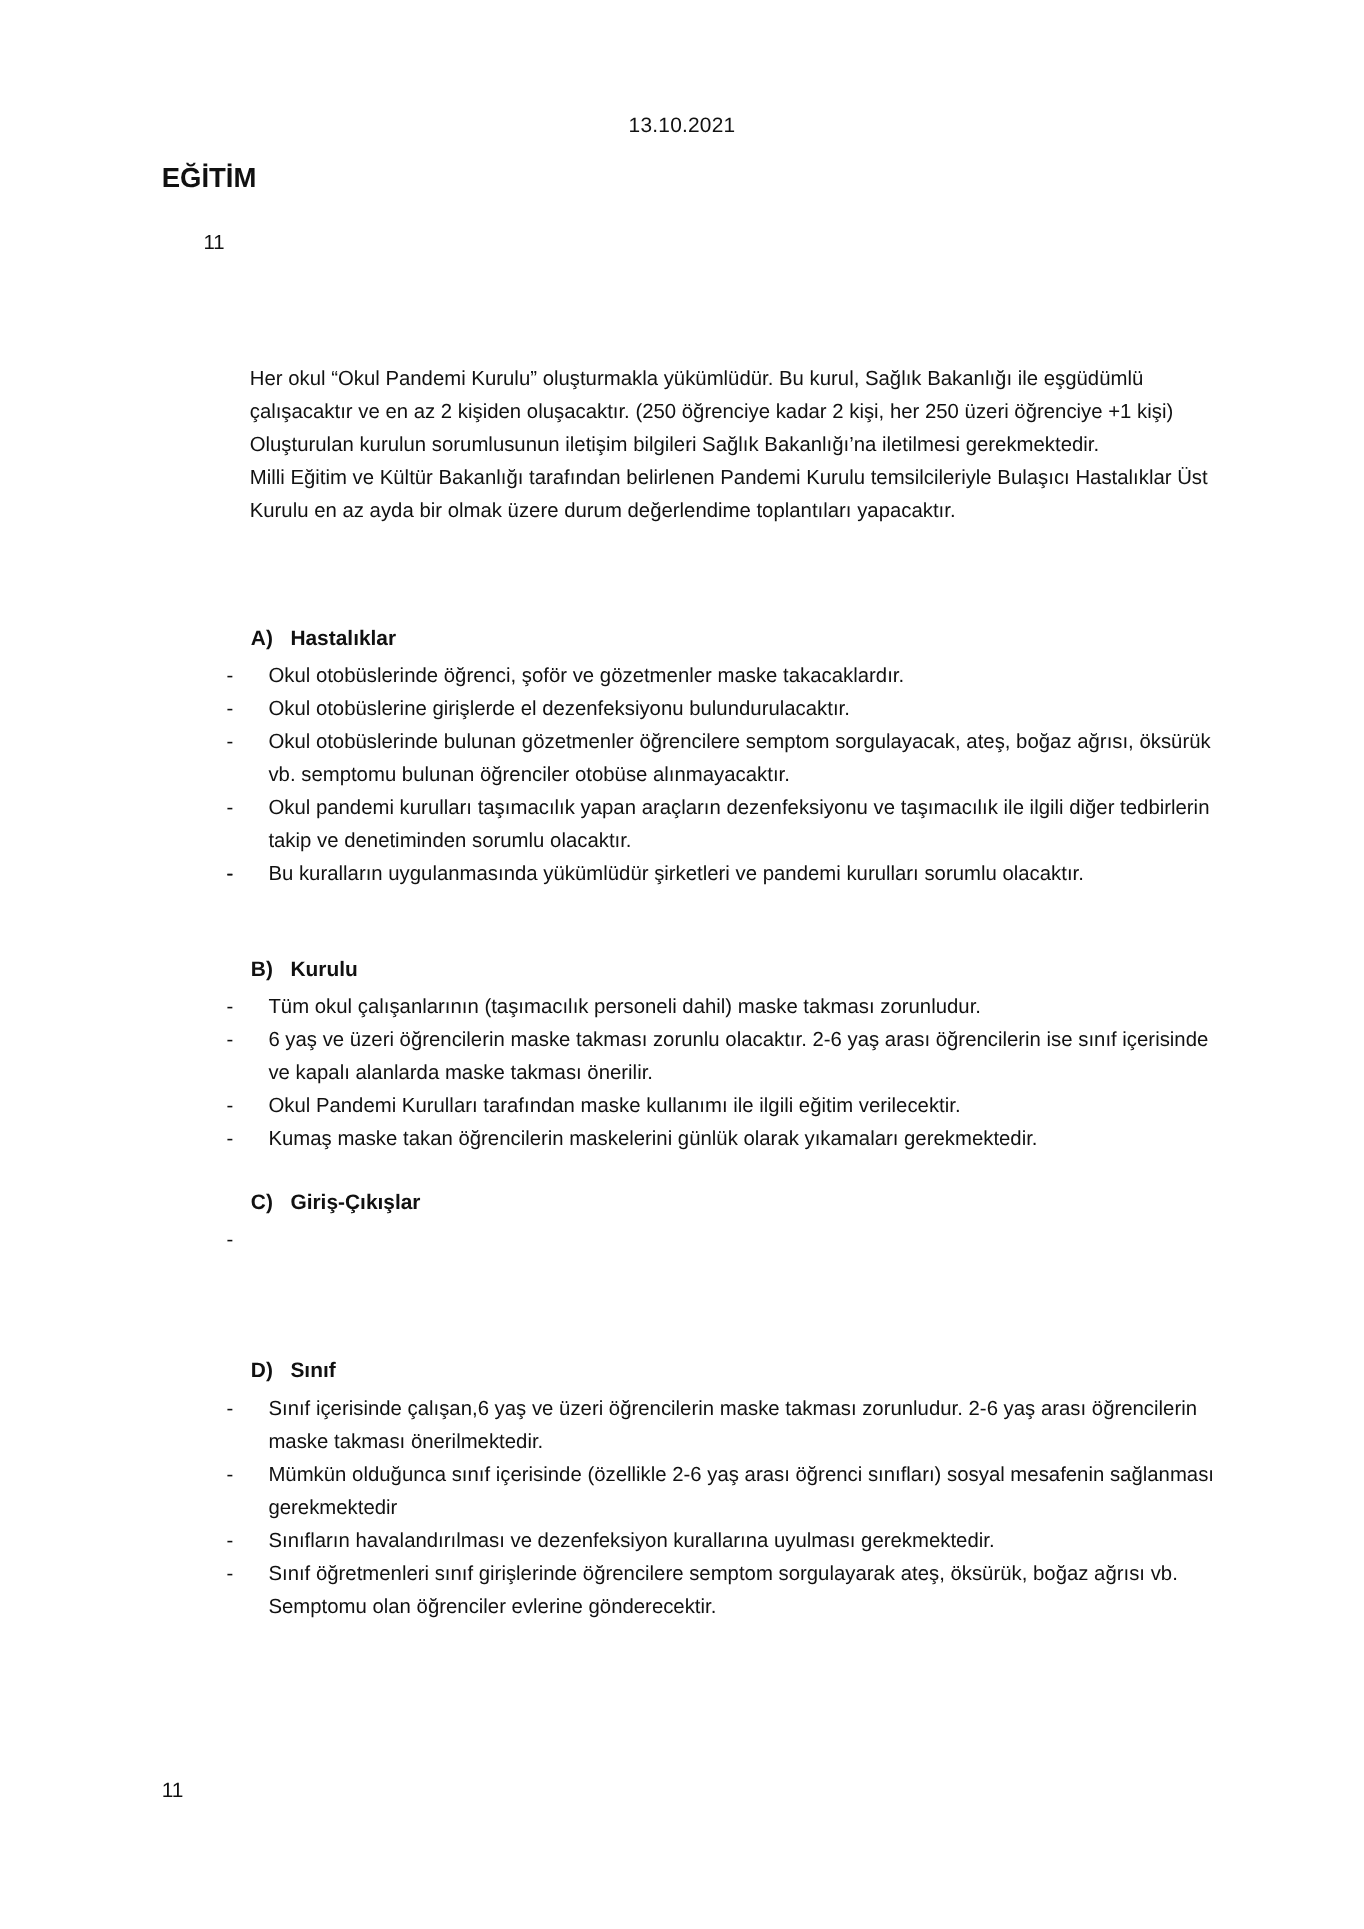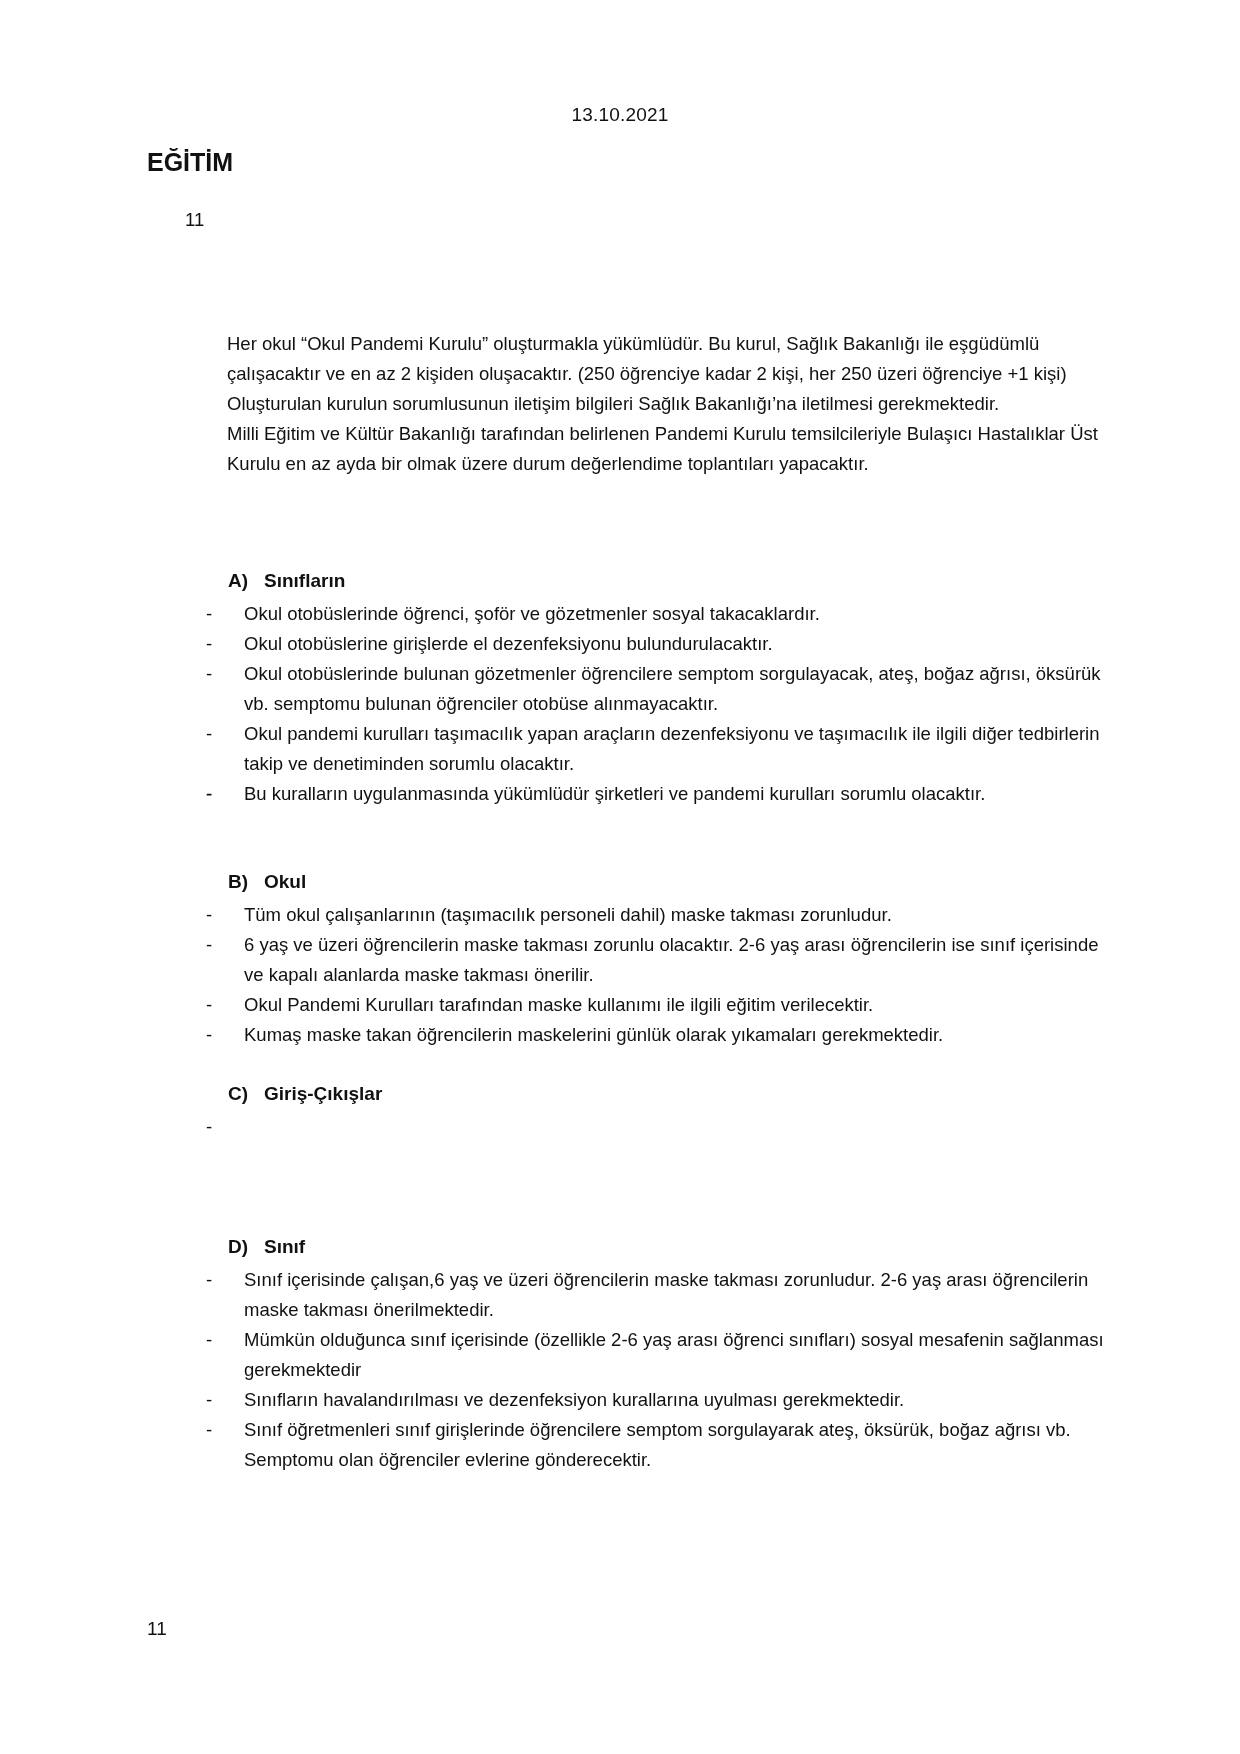--- a/index.html
+++ b/index.html
@@ -29,35 +29,35 @@
 
   <div class="num">11</div>
 
   <div class="para block">
     <div>Her okul  “Okul Pandemi Kurulu” oluşturmakla yükümlüdür. Bu kurul, Sağlık Bakanlığı ile eşgüdümlü çalışacaktır ve en az 2 kişiden oluşacaktır. (250 öğrenciye kadar 2 kişi, her 250 üzeri öğrenciye +1 kişi) Oluşturulan kurulun sorumlusunun iletişim bilgileri Sağlık Bakanlığı’na iletilmesi gerekmektedir.</div>
     <div>Milli Eğitim ve Kültür Bakanlığı tarafından belirlenen Pandemi Kurulu temsilcileriyle Bulaşıcı Hastalıklar Üst Kurulu en az ayda bir olmak üzere durum değerlendime toplantıları yapacaktır.</div>
   </div>
 
   <div class="section" style="top:570px;">
     <div class="sec-head" style="top:0;">
-      <span class="letter">A)</span><span>Sınıfların</span>
+      <span class="letter">A)</span><span>Hastalıklar</span>
     </div>
     <div class="items" style="top:29px;">
-      <div class="item"><span class="dash">-</span><span>Okul otobüslerinde öğrenci, şoför ve gözetmenler sosyal takacaklardır.</span></div>
+      <div class="item"><span class="dash">-</span><span>Okul otobüslerinde öğrenci, şoför ve gözetmenler maske takacaklardır.</span></div>
       <div class="item"><span class="dash">-</span><span>Okul otobüslerine girişlerde el dezenfeksiyonu bulundurulacaktır.</span></div>
       <div class="item"><span class="dash">-</span><span>Okul otobüslerinde bulunan gözetmenler öğrencilere semptom sorgulayacak, ateş, boğaz ağrısı, öksürük vb. semptomu bulunan öğrenciler otobüse alınmayacaktır.</span></div>
       <div class="item"><span class="dash">-</span><span>Okul pandemi kurulları taşımacılık yapan araçların dezenfeksiyonu ve taşımacılık ile ilgili diğer tedbirlerin takip ve denetiminden sorumlu olacaktır.</span></div>
       <div class="item"><span class="dash">-</span></div>
       <div class="item"><span class="dash">-</span><span>Bu kuralların uygulanmasında yükümlüdür şirketleri ve pandemi kurulları sorumlu olacaktır.</span></div>
     </div>
   </div>
 
   <div class="section" style="top:871px;">
     <div class="sec-head" style="top:0;">
-      <span class="letter">B)</span><span>Okul</span>
+      <span class="letter">B)</span><span>Kurulu</span>
     </div>
     <div class="items" style="top:29px;">
       <div class="item"><span class="dash">-</span><span>Tüm okul çalışanlarının (taşımacılık personeli dahil) maske takması zorunludur.</span></div>
       <div class="item"><span class="dash">-</span><span>6 yaş ve üzeri öğrencilerin maske takması zorunlu olacaktır. 2-6 yaş arası öğrencilerin ise sınıf içerisinde ve kapalı alanlarda maske takması önerilir.</span></div>
       <div class="item"><span class="dash">-</span><span>Okul Pandemi Kurulları tarafından maske kullanımı ile ilgili eğitim verilecektir.</span></div>
       <div class="item"><span class="dash">-</span><span>Kumaş maske takan öğrencilerin maskelerini günlük olarak yıkamaları gerekmektedir.</span></div>
     </div>
   </div>
 
   <div class="section" style="top:1083px;">

